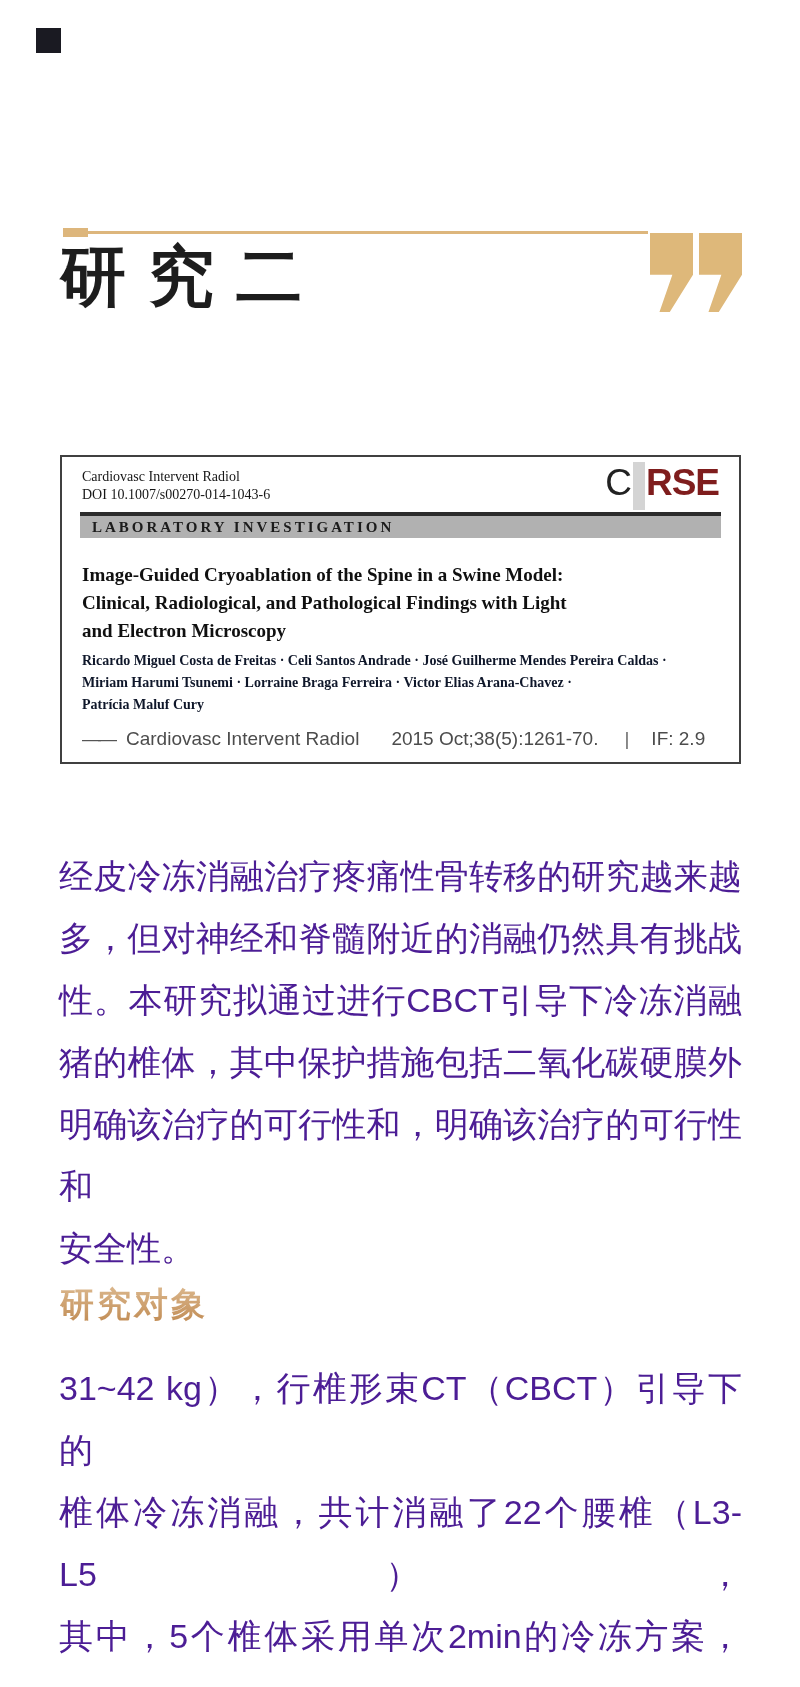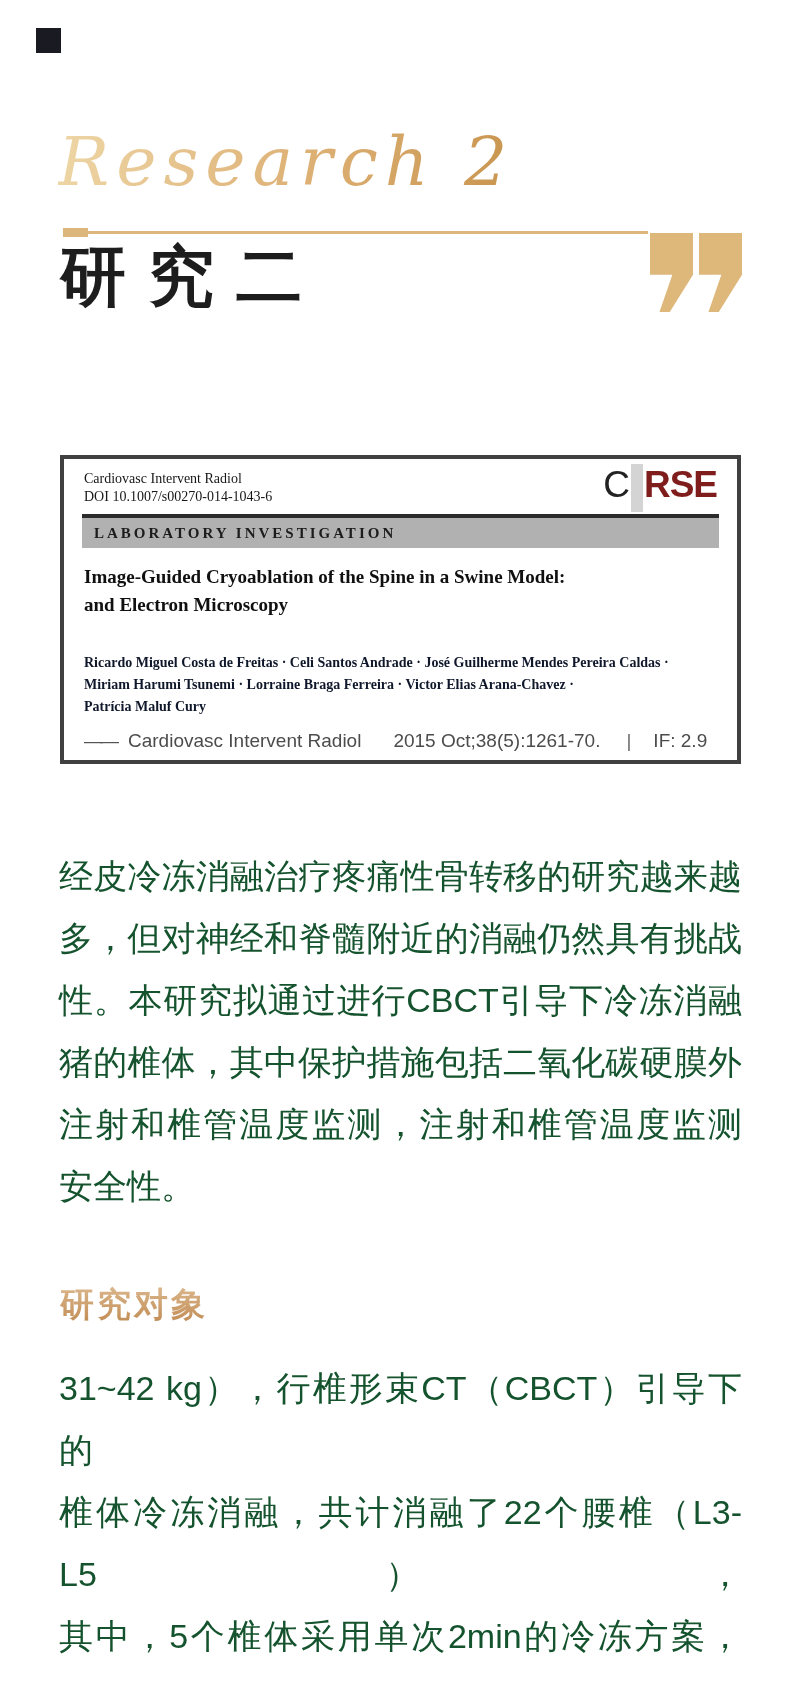--- a/index.html
+++ b/index.html
@@ -25,47 +25,47 @@
   .quotes i{display:block;width:43px;height:79px;background:#deb87a;
     clip-path:polygon(0 0,100% 0,100% 53%,46% 100%,22% 100%,52% 53%,0 53%);}
 
   
   .cn-title{position:absolute;left:60px;top:244px;white-space:nowrap;
     font-family:Liberation Mono, monospace;font-weight:700;
     font-size:66px;line-height:1.15;letter-spacing:22px;color:#1d1d1d;}
 
   
   .paper{position:absolute;left:60px;top:455px;width:681px;height:309px;background:#fff;
-    border:4px solid #404040;box-sizing:border-box;}
+    border:2px solid #404040;box-sizing:border-box;}
   .p-journal{position:absolute;left:20px;top:11px;font-family:"Liberation Serif","DejaVu Serif",serif;
     font-size:14px;line-height:18px;color:#161616;}
   .p-logo{position:absolute;right:20px;top:5px;display:flex;align-items:flex-start;}
   .p-logo .lc{font-size:37px;line-height:42px;font-weight:400;color:#222;}
   .p-logo .lbar{width:12px;height:48px;background:#d4d4d4;margin:0 1px;}
   .p-logo .lrse{font-size:37px;line-height:42px;font-weight:700;color:#7f1d1d;letter-spacing:-1px;}
   .p-rule{position:absolute;left:18px;right:18px;top:55px;height:4px;background:#2b2b2b;}
-  .p-bar{position:absolute;left:18px;right:18px;top:59px;height:30px;background:#b1b1b1;
+  .p-bar{position:absolute;left:18px;right:18px;top:59px;height:22px;background:#b1b1b1;
     display:flex;align-items:center;}
   .p-bar span{font-family:"Liberation Serif","DejaVu Serif",serif;font-weight:600;font-size:15px;
     letter-spacing:3px;color:#1c1c1c;padding-left:12px;}
   .p-title{position:absolute;left:20px;top:104px;font-family:"Liberation Serif","DejaVu Serif",serif;
     font-weight:700;font-size:19px;line-height:28px;color:#101010;}
   .p-authors{position:absolute;left:20px;top:193px;font-family:"Liberation Serif","DejaVu Serif",serif;
     font-weight:700;font-size:14px;line-height:22px;color:#0f172a;}
   .p-cite{position:absolute;left:20px;top:271px;display:flex;align-items:baseline;
     font-size:19px;color:#4c4c4c;white-space:nowrap;}
   .p-cite .g1{margin-left:12px;}
   .p-cite .g2{margin-left:32px;}
   .p-cite .g3{margin-left:26px;color:#6a6a6a;}
   .p-cite .g4{margin-left:22px;}
   .p-cite .dash{letter-spacing:-3px;color:#555;}
 
   
   .para{position:absolute;left:59px;width:683px;font-size:34px;line-height:62px;
-    color:#14532d;font-weight:400;}
+    color:#4c1d95;font-weight:400;}
   .para .ln{text-align:justify;text-align-last:justify;}
   .para .ln.last{text-align:justify;text-align-last:left;}
   .para-intro{top:845px;}
   .para-subjects{top:1357px;}
 
   
   .sec-head{position:absolute;left:60px;top:1284px;white-space:nowrap;
     font-family:"DejaVu Serif","Liberation Serif",serif;font-weight:700;
     font-size:34px;line-height:1.2;letter-spacing:3px;color:#c4915a;}
   @supports ((-webkit-background-clip:text) or (background-clip:text)){
@@ -73,21 +73,20 @@
       -webkit-background-clip:text;background-clip:text;-webkit-text-fill-color:transparent;color:transparent;}
   }
 </style>
 </head>
 <body>
 
 <div class="page">
 
   <div class="top-square"></div>
 
-  <div class="script-title">Research 2</div>
 
   <div class="gold-dash"></div>
   <div class="gold-line"></div>
   <span class="quotes">
     <i></i>
     <i></i>
   </span>
 
   <div class="cn-title">研究二</div>
 
@@ -100,20 +99,21 @@
       <span class="lc">C</span>
       <span class="lbar"></span>
       <span class="lrse">RSE</span>
     </div>
     <div class="p-rule"></div>
     <div class="p-bar">
       <span>LABORATORY INVESTIGATION</span>
     </div>
     <div class="p-title">
       <div>Image-Guided Cryoablation of the Spine in a Swine Model:</div>
+      <div>Clinical, Radiological, and Pathological Findings with Light</div>
       <div>and Electron Microscopy</div>
     </div>
     <div class="p-authors">
       <div>Ricardo Miguel Costa de Freitas · Celi Santos Andrade · José Guilherme Mendes Pereira Caldas ·</div>
       <div>Miriam Harumi Tsunemi · Lorraine Braga Ferreira · Victor Elias Arana-Chavez ·</div>
       <div>Patrícia Maluf Cury</div>
     </div>
     <div class="p-cite">
       <span class="dash">——</span>
       <span class="g1">Cardiovasc Intervent Radiol</span>
@@ -121,21 +121,21 @@
       <span class="g3">|</span>
       <span class="g4">IF: 2.9</span>
     </div>
   </div>
 
   <div class="para para-intro">
     <div class="ln">经皮冷冻消融治疗疼痛性骨转移的研究越来越</div>
     <div class="ln">多，但对神经和脊髓附近的消融仍然具有挑战</div>
     <div class="ln">性。本研究拟通过进行CBCT引导下冷冻消融</div>
     <div class="ln">猪的椎体，其中保护措施包括二氧化碳硬膜外</div>
-    <div class="ln">注射和椎管温度监测，注射和椎管温度监测</div>
+    <div class="ln">明确该治疗的可行性和，明确该治疗的可行性和</div>
     <div class="ln last">安全性。</div>
   </div>
 
   <div class="sec-head">研究对象</div>
 
   <div class="para para-subjects">
     <div class="ln">31~42 kg），行椎形束CT（CBCT）引导下的</div>
     <div class="ln">椎体冷冻消融，共计消融了22个腰椎（L3-L5），</div>
     <div class="ln">其中，5个椎体采用单次2min的冷冻方案，</div>
 

